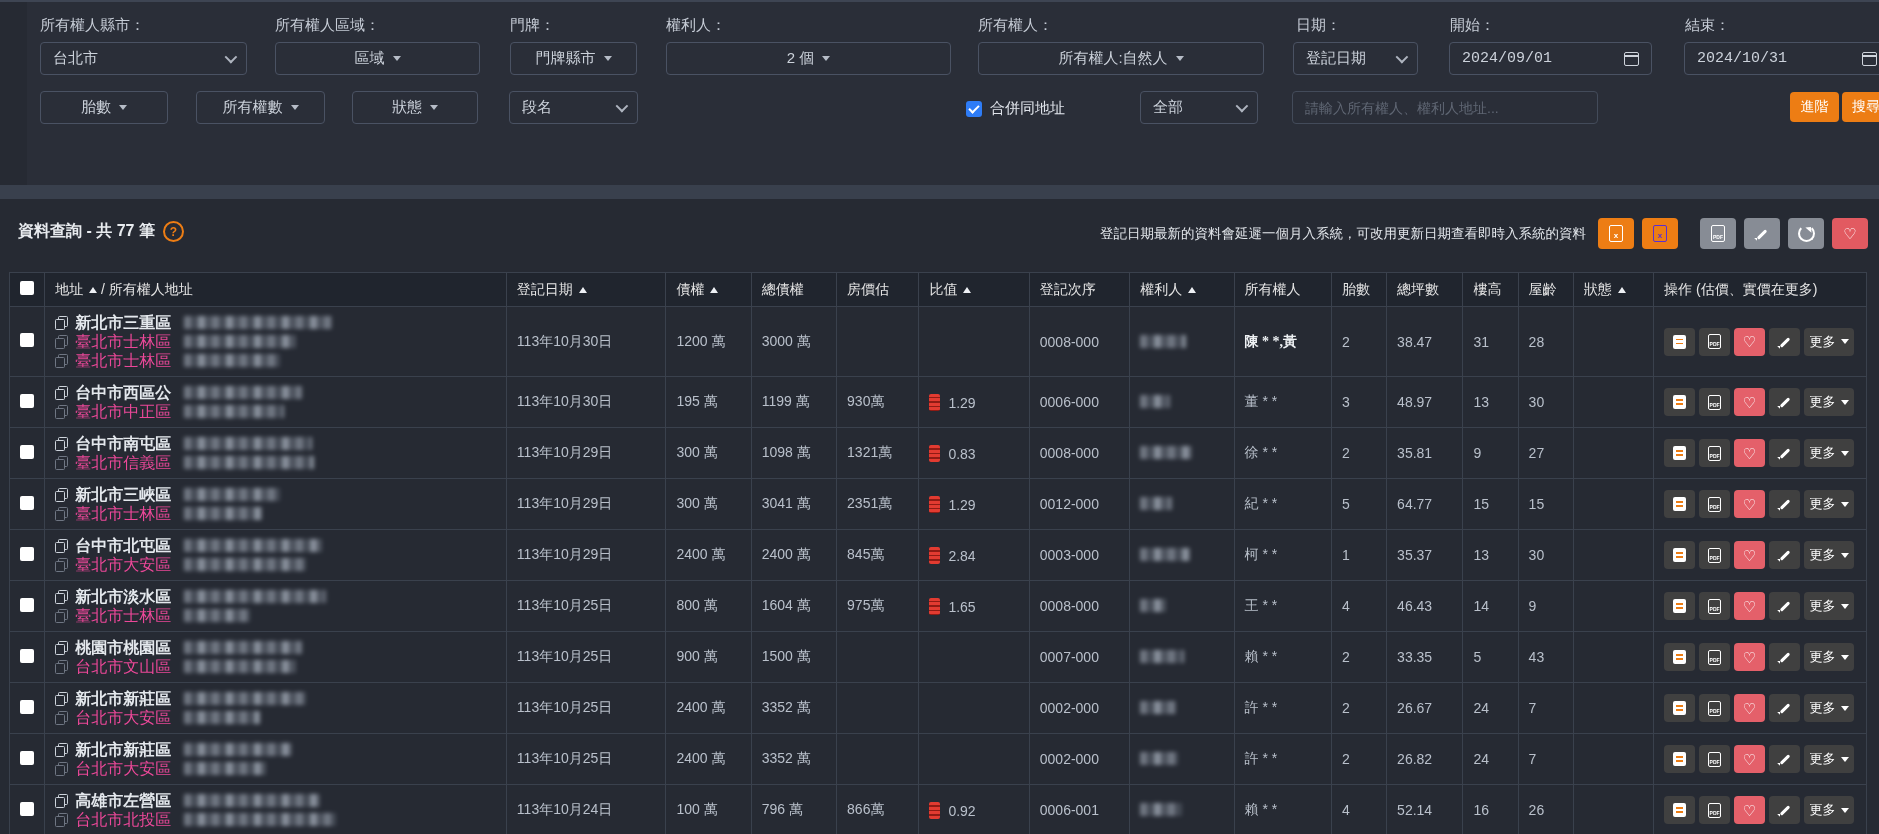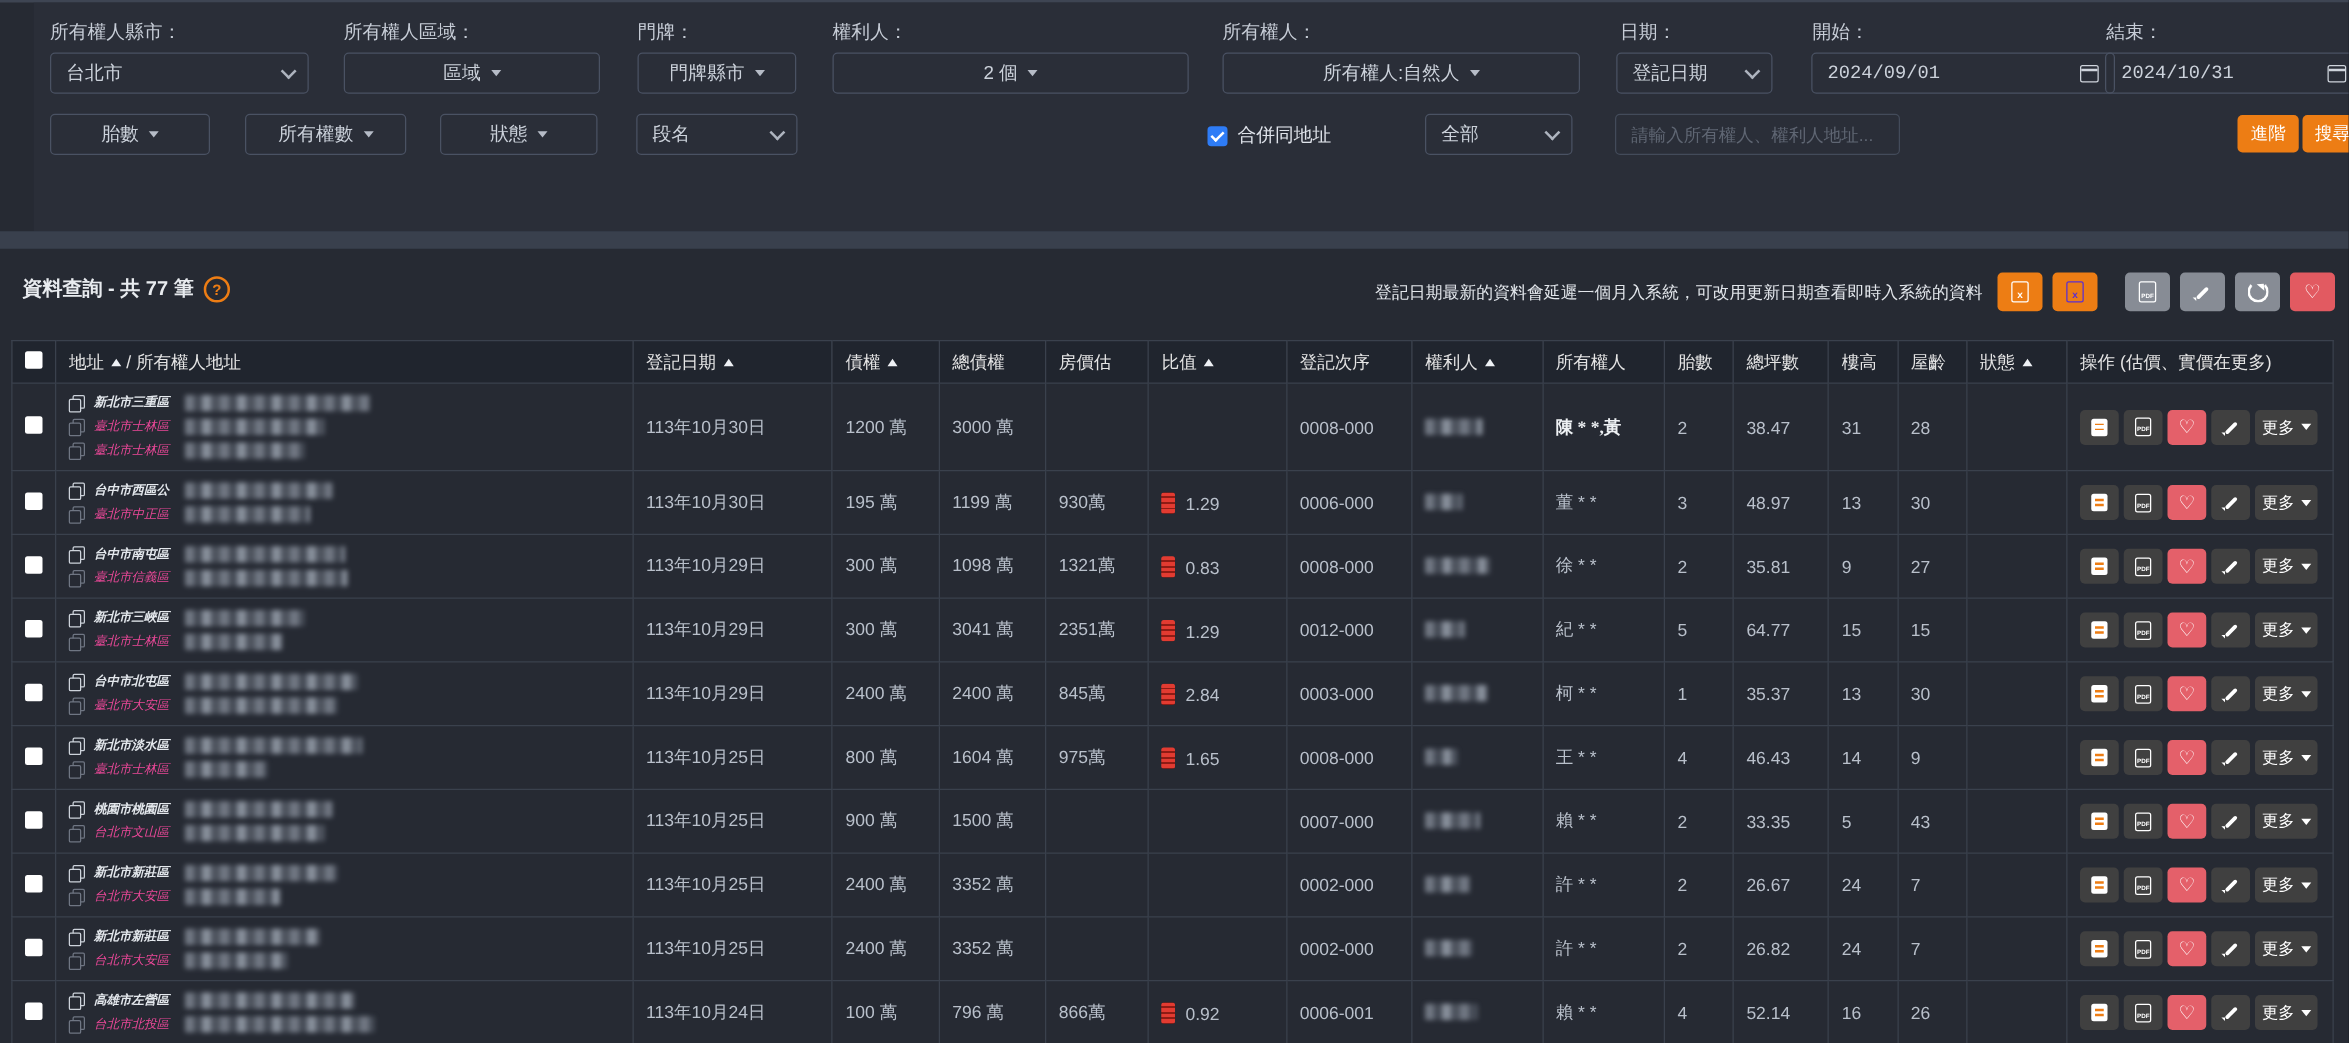--- a/index.html
+++ b/index.html
@@ -82,21 +82,21 @@
   
   table.grid{margin-left:9px;width:1858px;border-collapse:collapse;table-layout:fixed;}
   .grid th,.grid td{border:1px solid #3a414d;font-size:14px;font-weight:normal;text-align:left;
         padding:6px 10px;color:#b9c0cb;overflow:hidden;white-space:nowrap;}
   .grid thead th{background:#20252e;color:#e5e5e5;height:21px;padding:6px 10px;}
   .grid tbody tr{height:45px;}
   .grid tbody tr.first{height:56px;}
   .c-check{text-align:center;padding:6px 4px;}
   .cb{display:inline-block;width:14px;height:14px;background:#fff;border-radius:2px;cursor:pointer;}
   .addr{display:flex;align-items:center;gap:7px;line-height:19px;color:#ec4899;}
-  .addr .city{font-size:10px;font-style:italic;}
+  .addr .city{font-size:16px;}
   .addr.main{color:#e4e8ed;font-weight:bold;}
   .addr.main .i-copy{color:#cdd3db;}
   .addr .i-copy{color:#6f7683;}
   .ownercell.bold{color:#eef1f4;font-weight:bold;font-family:Liberation Serif, serif;}
   .abtn{height:28px;width:31px;border:none;border-radius:4px;background:#404040;display:inline-flex;align-items:center;
         justify-content:center;margin-right:4px;cursor:pointer;vertical-align:middle;padding:0;}
   .abtn.heart{background:#e4606a;}
   .abtn.more{width:50px;color:#fff;font-size:13px;gap:5px;}
   .abtn .i-file{width:11px;height:13px;color:#fff;}
   .abtn .caret{border-top-color:#fff;}
@@ -133,21 +133,21 @@
       <span class="caret"></span>
     </div>
     <div class="fbox" style="left:951px;width:286px">
       <span>所有權人:自然人</span>
       <span class="caret"></span>
     </div>
     <div class="fbox fselect" style="left:1266px;width:125px">
       <span>登記日期</span>
       <span class="chev"></span>
     </div>
-    <div class="fbox fselect" style="left:1422px;width:243px">
+    <div class="fbox fselect" style="left:1422px;width:203px">
       <span>2024/09/01</span>
       <span class="cal"></span>
     </div>
     <div class="fbox fselect" style="left:1657px;width:206px">
       <span>2024/10/31</span>
       <span class="cal"></span>
     </div>
 
     <div class="fbox row2" style="left:13px;width:128px">
       <span>胎數</span>
@@ -166,21 +166,21 @@
       <span class="chev"></span>
     </div>
     <div class="mergewrap">
       <span class="bluecb"></span>
       <span>合併同地址</span>
     </div>
     <div class="fbox row2 fselect" style="left:1113px;width:118px">
       <span>全部</span>
       <span class="chev"></span>
     </div>
-    <input class="finput" style="left: 1265px; width: 228px;" placeholder="請輸入所有權人、權利人地址...">
+    <input class="finput" style="left: 1265px; width: 306px;" placeholder="請輸入所有權人、權利人地址...">
     <button class="obtn" style="left:1763px;width:49px">進階</button>
     <button class="obtn" style="left:1815px;width:48px">搜尋</button>
   </section>
 
   <div class="divider"></div>
 
   <section class="results">
     <div class="rhead">
       <div class="rtitle">
         <span>資料查詢 - 共 77 筆</span>

